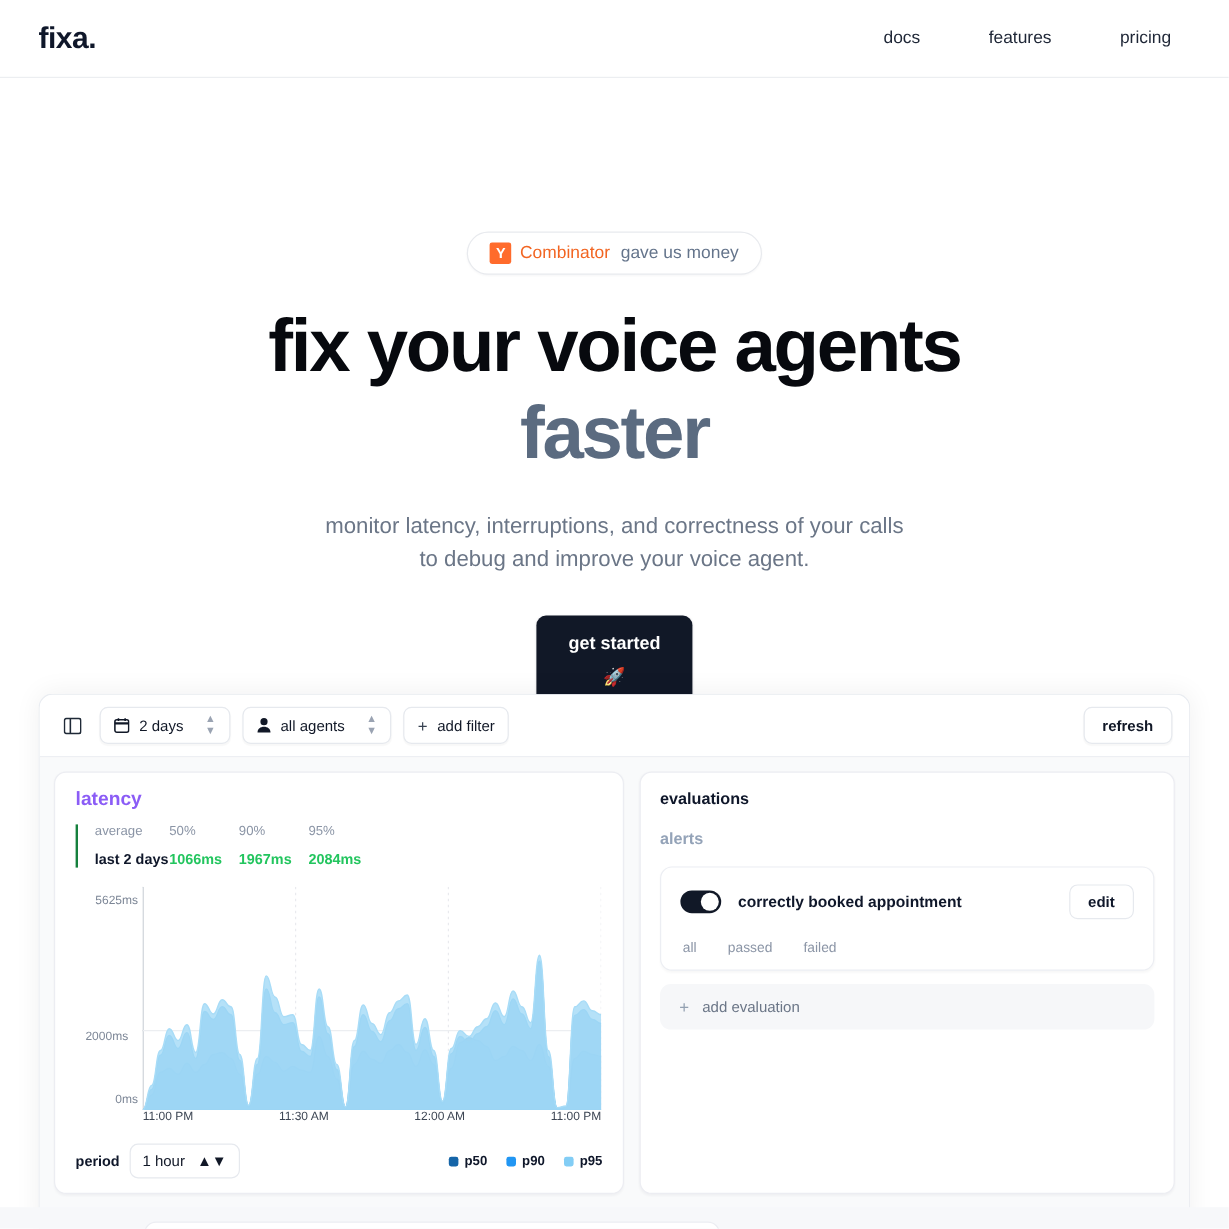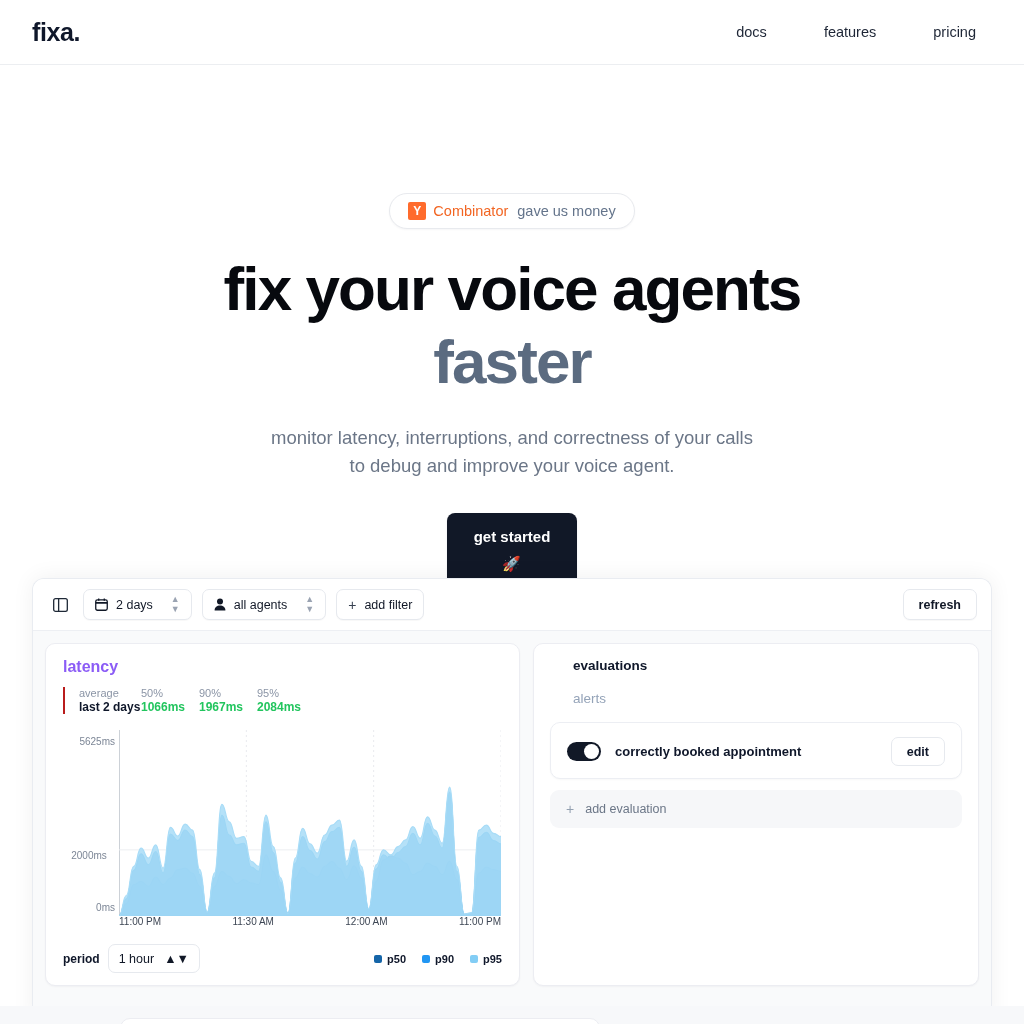--- a/index.html
+++ b/index.html
@@ -120,24 +120,24 @@
   .card {
     background: #fff; border: 1px solid #ecedf2;
     border-radius: 10px;
     box-shadow: 0 1px 2px rgba(16,24,40,.04);
   }
   .card-latency { width: 475px; padding: 14px 17px 12px; }
   .card-evals  { width: 446px; padding: 14px 16px; }
 
   .latency-title { font-size: 16px; font-weight: 700; color: #8b5cf6; }
   .stat-block {
-    margin-top: 11px; border-left: 2px solid #b91c1c;
+    margin-top: 11px; border-left: 2px solid #15803d;
     padding-left: 14px; display: grid;
     grid-template-columns: 62px 58px 58px 60px;
-    row-gap: 1px;
+    row-gap: 10px;
   }
   .stat-head { font-size: 11px; color: #8b95a6; font-weight: 500; }
   .stat-key  { font-size: 12px; color: #0f172a; font-weight: 700; }
   .stat-val  { font-size: 12px; color: #22c55e; font-weight: 700; }
 
   .chart-area { position: relative; margin-top: 16px; height: 200px; }
   .chart-area svg { display: block; }
   .ytick { position: absolute; font-size: 10px; color: #7c8696; right: 0; }
   .xtick { font-size: 10px; color: #3d4654; }
 
@@ -151,21 +151,21 @@
     border: 1px solid #e6e9ee; border-radius: 7px;
     background: #fff; font-size: 12.5px; color: #111827; cursor: pointer;
   }
   .legend { margin-left: auto; display: flex; gap: 16px; align-items: center; }
   .legend-item { display: flex; align-items: center; gap: 5px; font-size: 11px;
                  color: #0f172a; font-weight: 600; }
   .dot { width: 8px; height: 8px; border-radius: 2px; display: block; }
 
   .eval-tabs { display: flex; gap: 18px; align-items: baseline; flex-direction: column; }
   .eval-tab { font-size: 13.5px; font-weight: 700; color: #0f172a; cursor: pointer; }
-  .eval-tab.inactive { color: #94a3b8; font-weight: 400; margin-left: 23px; }
+  .eval-tab.inactive { color: #94a3b8; font-weight: 700; }
 
   .eval-card {
     margin-top: 16px; border: 1px solid #eceef3; border-radius: 10px;
     background: #fff; padding: 14px 16px 12px;
     box-shadow: 0 1px 2px rgba(16,24,40,.03);
   }
   .eval-row { display: flex; align-items: center; }
   .toggle {
     width: 34px; height: 19px; border-radius: 999px;
     background: #111827; position: relative; cursor: pointer; flex: none;
@@ -357,20 +357,25 @@
       </div>
 
       <div class="eval-card">
         <div class="eval-row">
           <div class="toggle">
             <span class="knob"></span>
           </div>
           <div class="eval-name">correctly booked appointment</div>
           <button class="edit-btn">edit</button>
         </div>
+        <div class="eval-filters">
+          <span class="eval-filter">all</span>
+          <span class="eval-filter">passed</span>
+          <span class="eval-filter">failed</span>
+        </div>
       </div>
 
       <div class="add-eval">
         <span class="plus">+</span>
         <span class="lbl">add evaluation</span>
       </div>
     </div>
 
   </div>
  </div>

